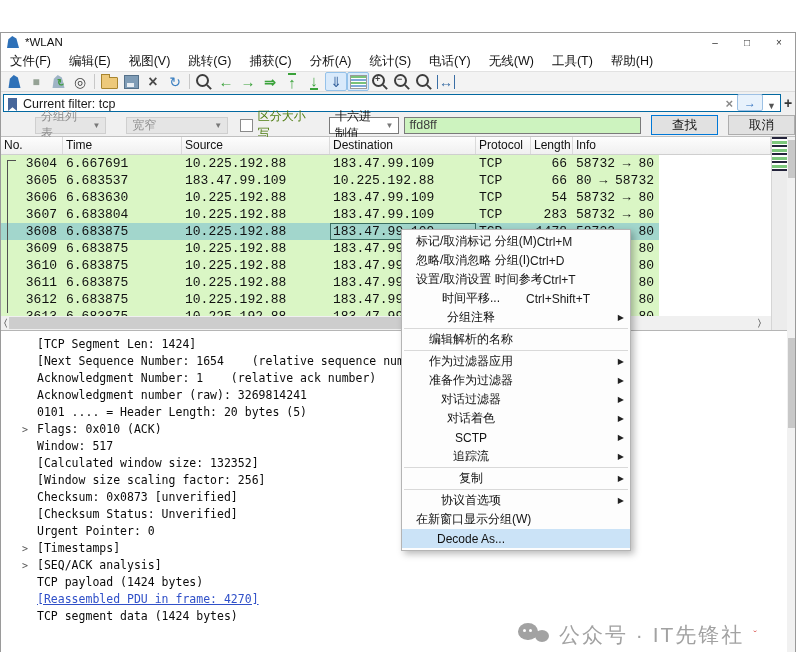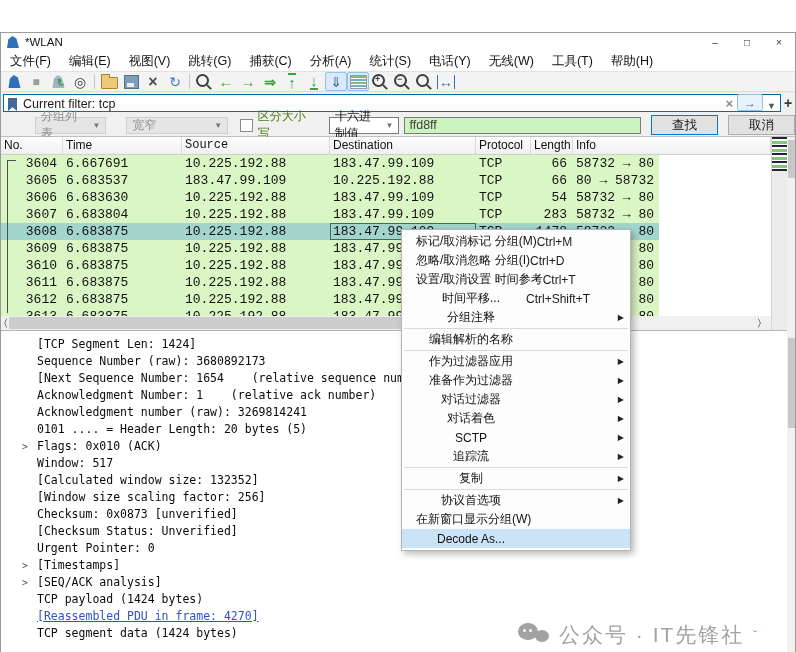--- a/index.html
+++ b/index.html
@@ -229,21 +229,21 @@
       <span class="caret">▼</span>
     </div>
     <input id="find-input" value="ffd8ff" style="">
     <div id="btn-find" class="btn">查找</div>
     <div id="btn-cancel" class="btn">取消</div>
   </div>
 
   <div id="pktheader">
       <span class="hcell" style="width: 62px; flex: 0 0 62px;">No.</span>
       <span class="hcell" style="width: 119px; flex: 0 0 119px;">Time</span>
-      <span class="hcell" style="width: 148px; flex: 0 0 148px; font-family: Liberation Mono, monospace;">Source</span>
+      <span class="hcell" style="width: 148px; flex: 0 0 148px;">Source</span>
       <span class="hcell" style="width: 146px; flex: 0 0 146px;">Destination</span>
       <span class="hcell" style="width: 55px; flex: 0 0 55px;">Protocol</span>
       <span class="hcell" style="width: 42px; flex: 0 0 42px;">Length</span>
       <span class="hcell" style="width: 198px; flex: 0 0 198px;">Info</span>
     </div>
   <div id="pktrows">
       <div class="prow"><span class="pcell r" style="width: 62px; flex: 0 0 62px;">3604</span><span class="pcell" style="width: 119px; flex: 0 0 119px;">6.667691</span><span class="pcell" style="width: 148px; flex: 0 0 148px;">10.225.192.88</span><span class="pcell" style="width: 146px; flex: 0 0 146px;">183.47.99.109</span><span class="pcell" style="width: 55px; flex: 0 0 55px;">TCP</span><span class="pcell r" style="width: 42px; flex: 0 0 42px;">66</span><span class="pcell" style="width: 198px; flex: 0 0 198px;">58732 → 80 [SYN] Seq=0 Win=6</span></div>
       <div class="prow"><span class="pcell r" style="width: 62px; flex: 0 0 62px;">3605</span><span class="pcell" style="width: 119px; flex: 0 0 119px;">6.683537</span><span class="pcell" style="width: 148px; flex: 0 0 148px;">183.47.99.109</span><span class="pcell" style="width: 146px; flex: 0 0 146px;">10.225.192.88</span><span class="pcell" style="width: 55px; flex: 0 0 55px;">TCP</span><span class="pcell r" style="width: 42px; flex: 0 0 42px;">66</span><span class="pcell" style="width: 198px; flex: 0 0 198px;">80 → 58732 [SYN, ACK] Seq=0</span></div>
       <div class="prow"><span class="pcell r" style="width: 62px; flex: 0 0 62px;">3606</span><span class="pcell" style="width: 119px; flex: 0 0 119px;">6.683630</span><span class="pcell" style="width: 148px; flex: 0 0 148px;">10.225.192.88</span><span class="pcell" style="width: 146px; flex: 0 0 146px;">183.47.99.109</span><span class="pcell" style="width: 55px; flex: 0 0 55px;">TCP</span><span class="pcell r" style="width: 42px; flex: 0 0 42px;">54</span><span class="pcell" style="width: 198px; flex: 0 0 198px;">58732 → 80 [ACK] Seq=1 Ack=1</span></div>
       <div class="prow"><span class="pcell r" style="width: 62px; flex: 0 0 62px;">3607</span><span class="pcell" style="width: 119px; flex: 0 0 119px;">6.683804</span><span class="pcell" style="width: 148px; flex: 0 0 148px;">10.225.192.88</span><span class="pcell" style="width: 146px; flex: 0 0 146px;">183.47.99.109</span><span class="pcell" style="width: 55px; flex: 0 0 55px;">TCP</span><span class="pcell r" style="width: 42px; flex: 0 0 42px;">283</span><span class="pcell" style="width: 198px; flex: 0 0 198px;">58732 → 80 [PSH, ACK] Seq=1</span></div>
@@ -263,21 +263,20 @@
   </div>
   <div id="minimap">
       <div class="map"></div>
     </div>
   <div id="vscroll1">
       <div class="thumb"></div>
     </div>
 
   <div id="detail">
       <div class="dline"><span>[TCP Segment Len: 1424]</span></div>
-      <div class="dline"><span>Sequence Number (raw): 3680892173</span></div>
       <div class="dline"><span>[Next Sequence Number: 1654    (relative sequence number)]</span></div>
       <div class="dline"><span>Acknowledgment Number: 1    (relative ack number)</span></div>
       <div class="dline"><span>Acknowledgment number (raw): 3269814241</span></div>
       <div class="dline"><span>0101 .... = Header Length: 20 bytes (5)</span></div>
       <div class="dline"><span class="exp">&gt;</span><span>Flags: 0x010 (ACK)</span></div>
       <div class="dline"><span>Window: 517</span></div>
       <div class="dline"><span>[Calculated window size: 132352]</span></div>
       <div class="dline"><span>[Window size scaling factor: 256]</span></div>
       <div class="dline"><span>Checksum: 0x0873 [unverified]</span></div>
       <div class="dline"><span>[Checksum Status: Unverified]</span></div>

